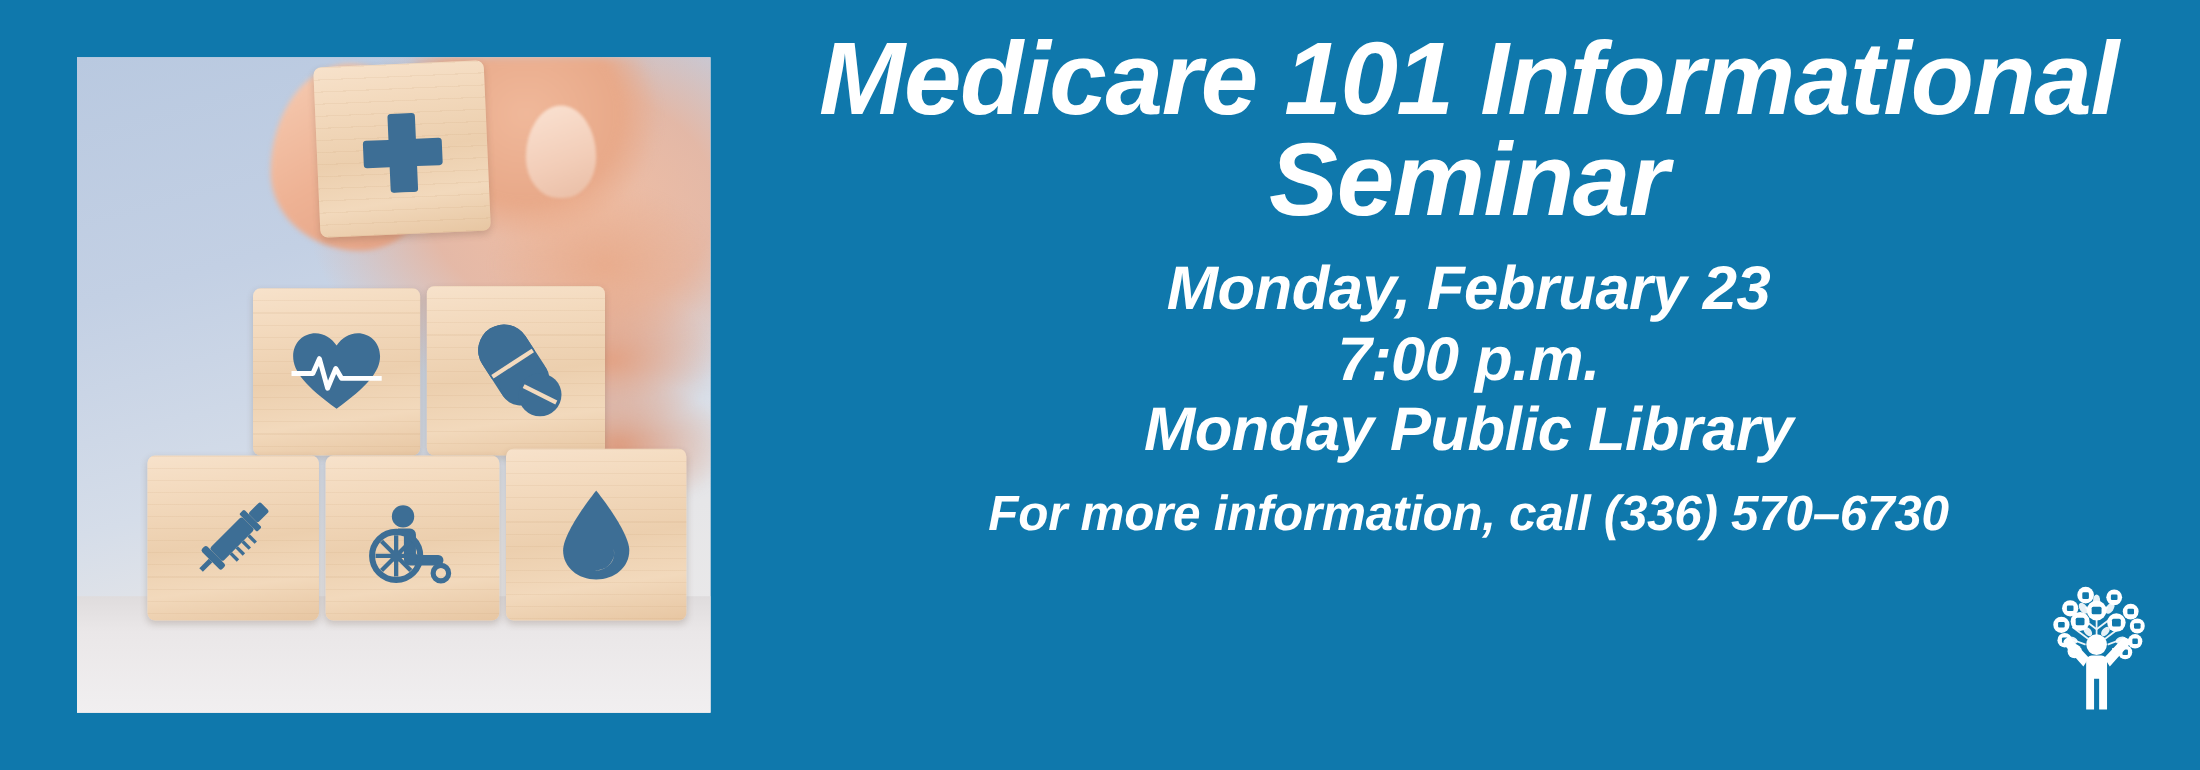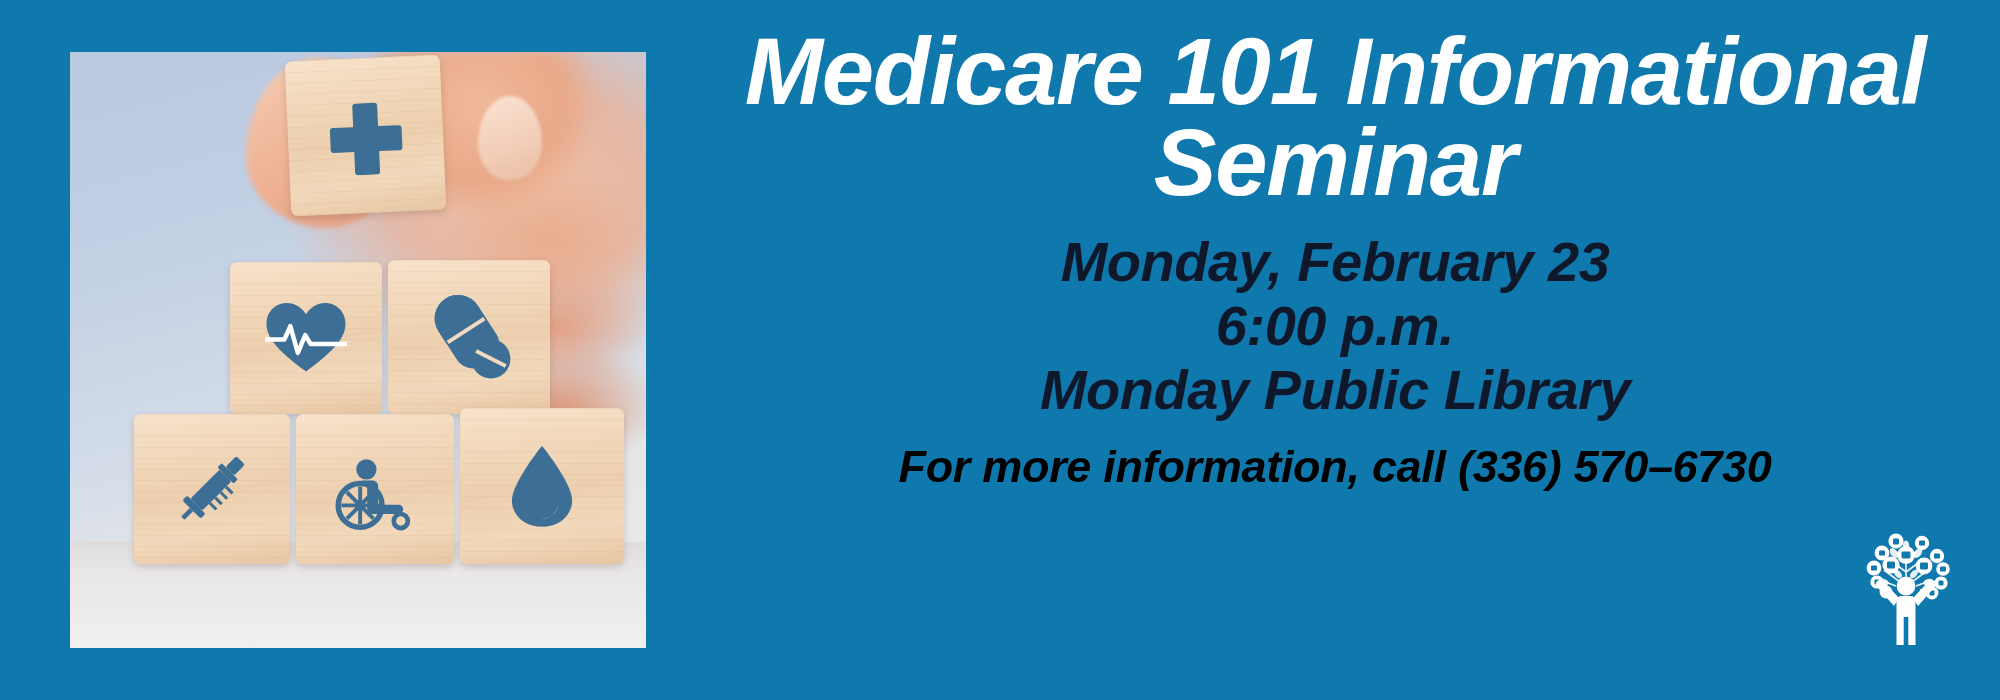--- a/index.html
+++ b/index.html
@@ -145,31 +145,31 @@
     max-width: 1190px;
     color: #ffffff;
   }
 
   .details {
     margin: 22px 0 0 0;
     font-size: 56px;
     line-height: 1.14;
     font-weight: 700;
     letter-spacing: -0.5px;
-    color: #0f172a;
+    color: #ffffff;
   }
   .details .line { display: block; }
 
   .contact {
     margin: 20px 0 0 0;
     font-size: 45px;
     line-height: 1.1;
     font-weight: 700;
     letter-spacing: -0.3px;
-    color: #000000;
+    color: #ffffff;
     text-align: right;
   }
 
   
   .logo {
     position: absolute;
     right: 38px;
     bottom: 52px;
     width: 112px;
     height: 128px;
@@ -256,21 +256,21 @@
     </div>
   </div>
 
   <div class="content">
 
     <h1 class="title">Medicare 101 Informational Seminar</h1>
 
 
     <div class="details">
       <span class="line">Monday, February 23</span>
-      <span class="line">6:00 p.m.</span>
+      <span class="line">7:00 p.m.</span>
       <span class="line">Monday Public Library</span>
     </div>
 
     <p class="contact">For more information, call (336) 570–6730</p>
   </div>
 
   <div class="logo">
     <svg viewBox="0 0 112 128">
       <g fill="#ffffff">
 

